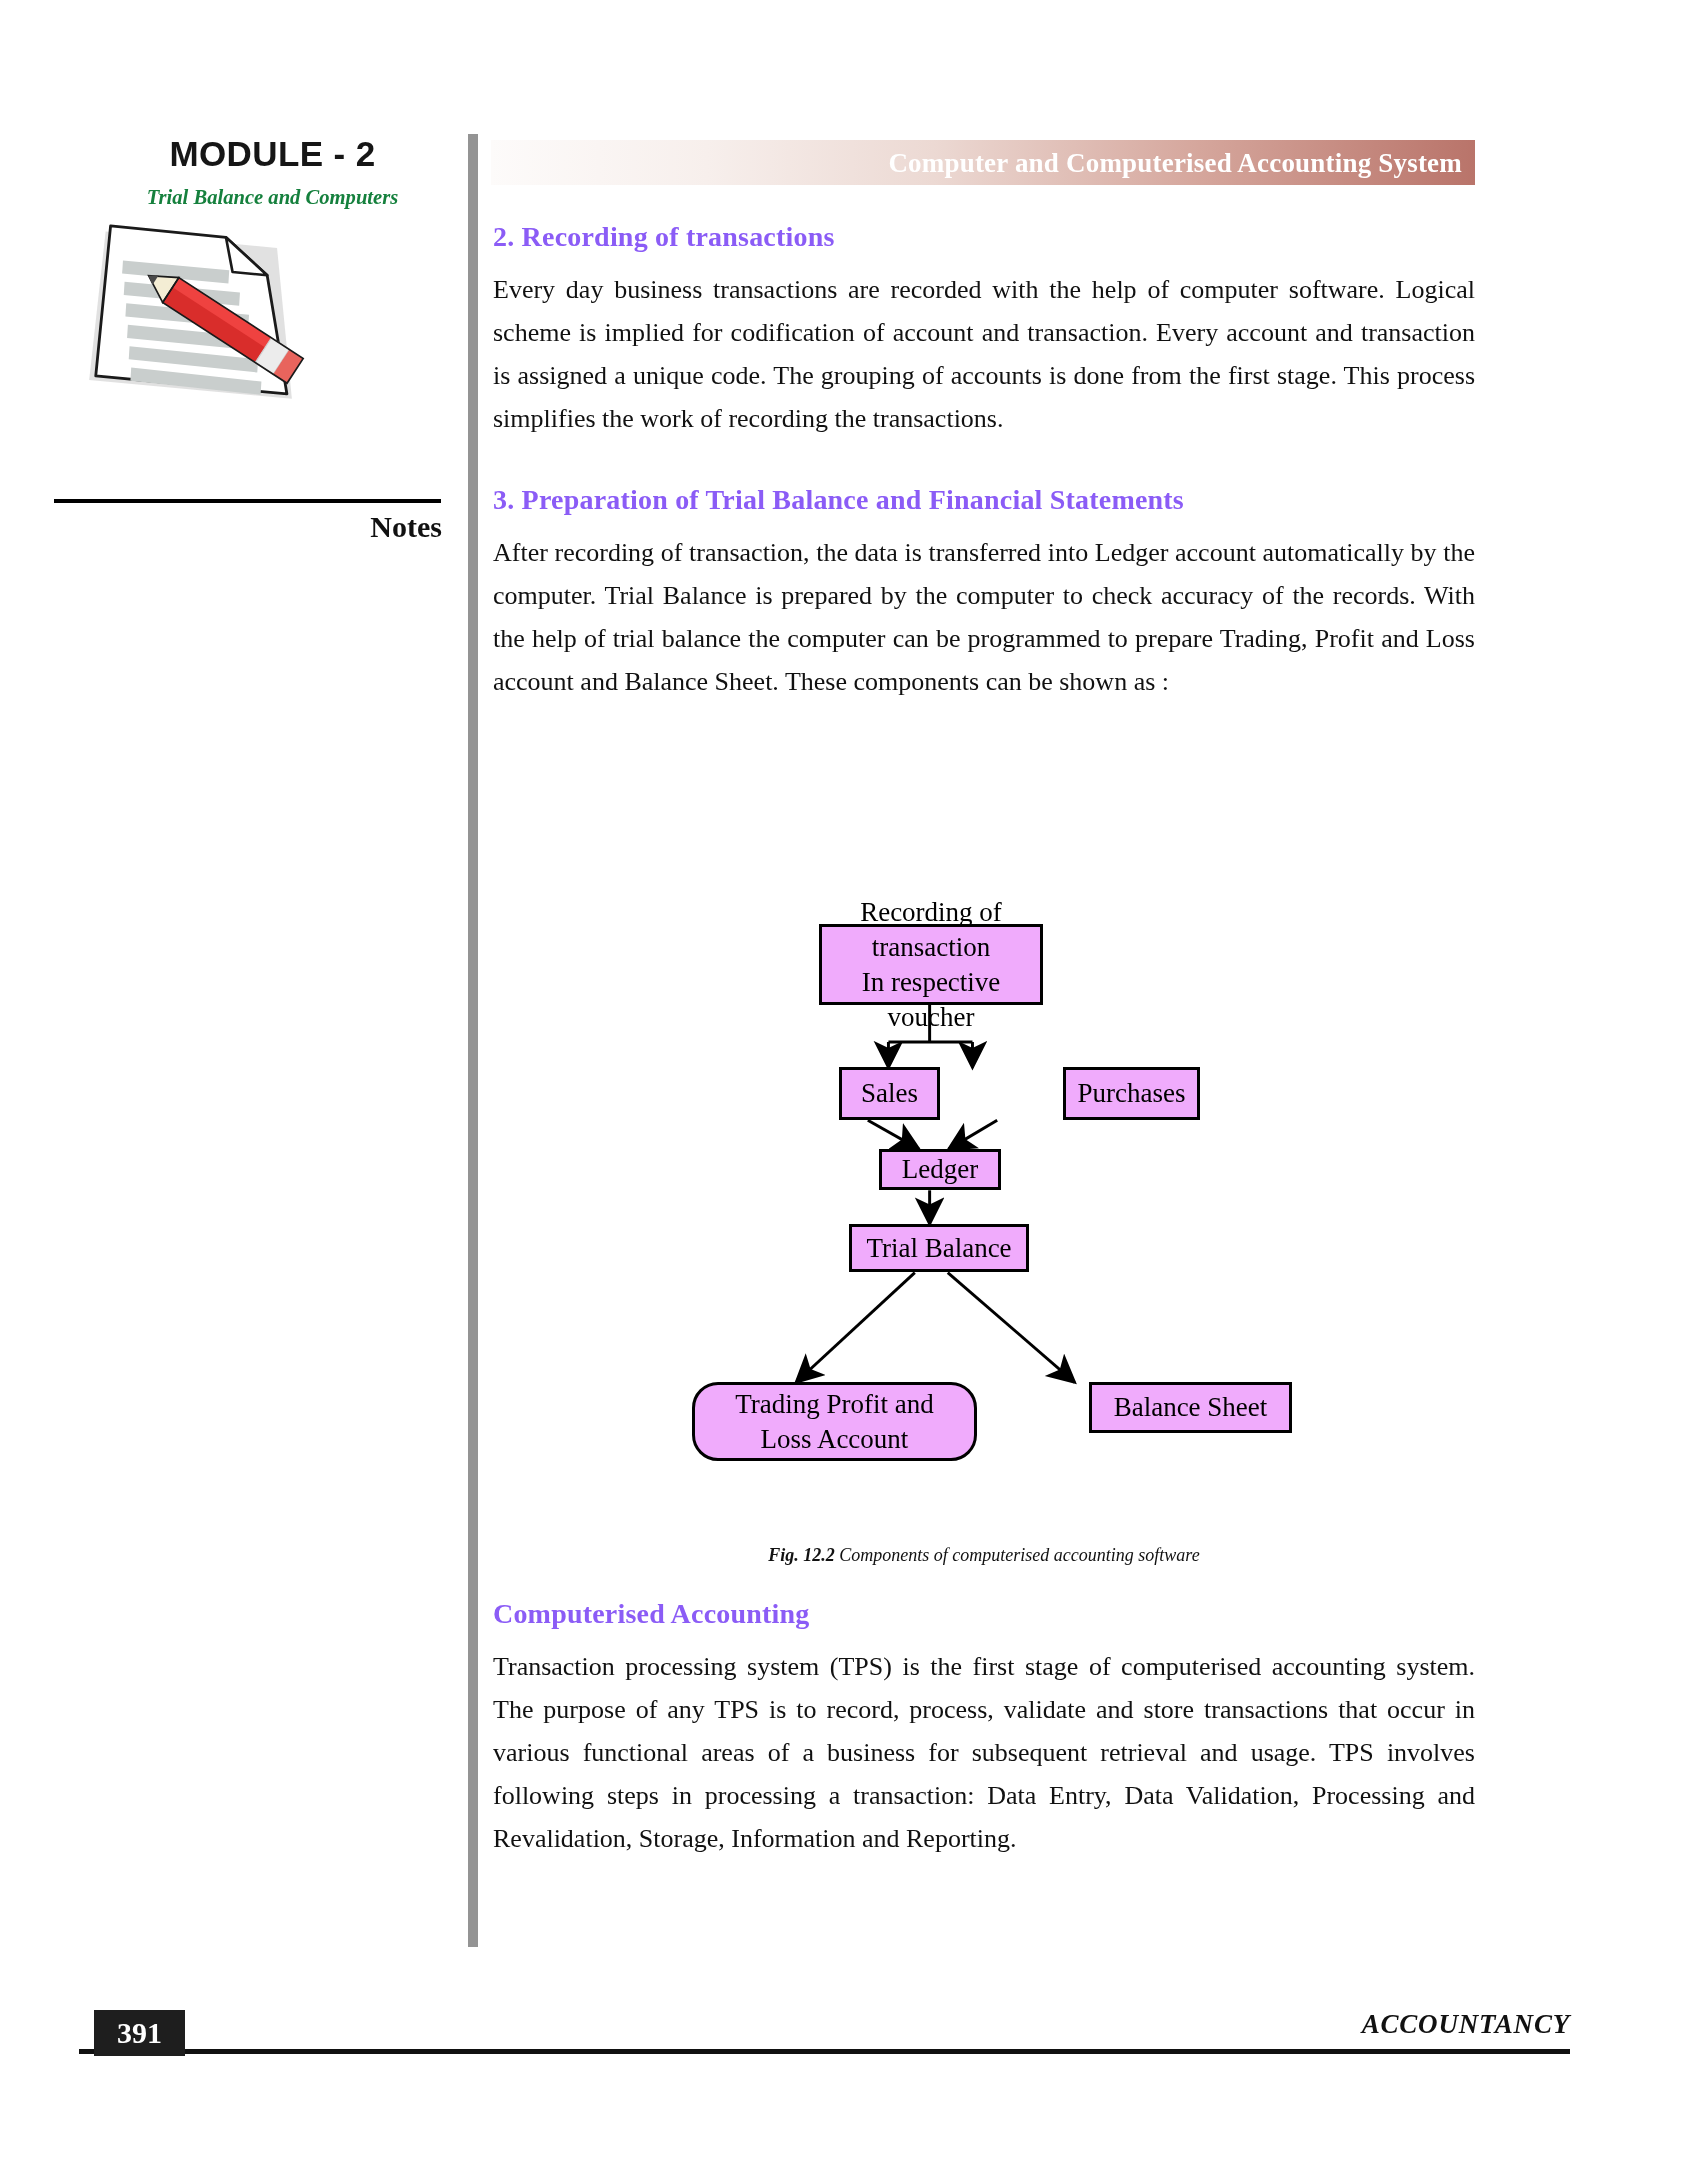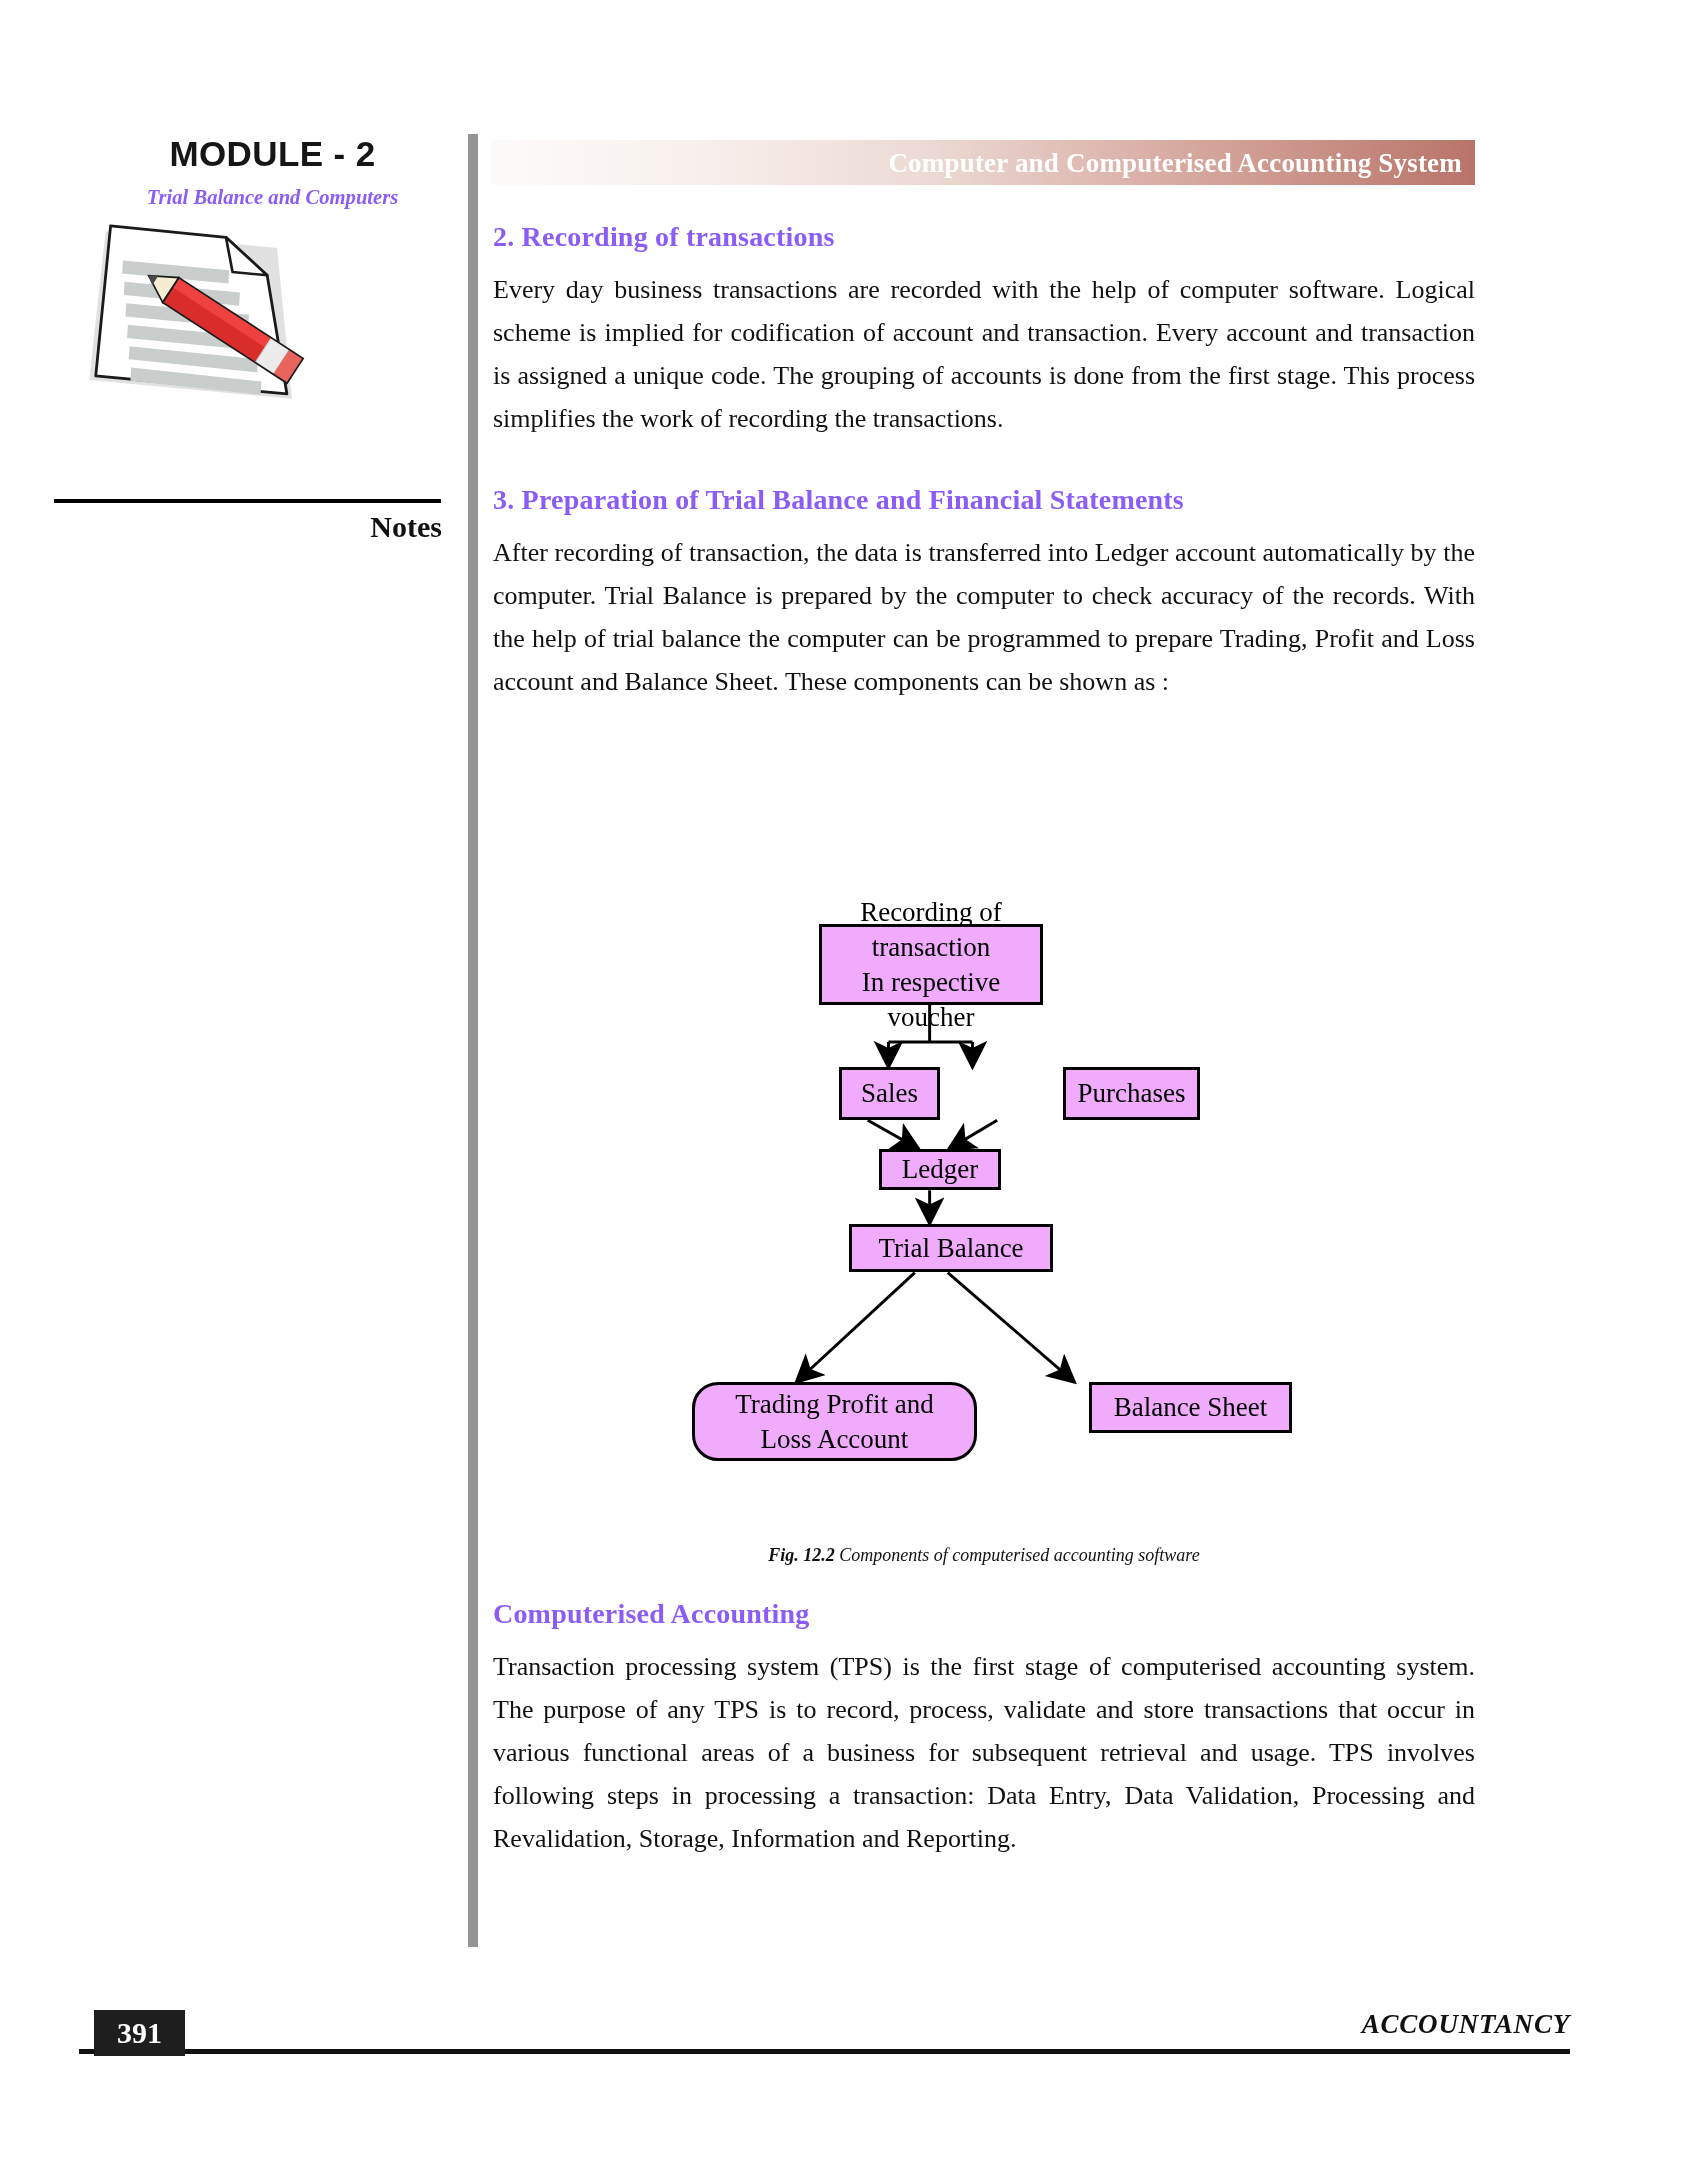--- a/index.html
+++ b/index.html
@@ -45,21 +45,21 @@
   }
   .module-subtitle {
     position: absolute;
     left: 0; top: 62px;
     width: 387px;
     text-align: center;
     font-family: "Liberation Serif", "DejaVu Serif", serif;
     font-style: italic;
     font-weight: 600;
     font-size: 20.6px;
-    color: #8b5cf6;
+    color: #15803d;
   }
 
   
   .notes-art {
     position: absolute;
     left: -8.2px;
     top: 87px;
     width: 272px;
     height: 206px;
   }
@@ -326,21 +326,21 @@
     </div>
 
     <div class="fbox" style="left:570px; top:161px; width:137px; height:53px;">
       <span>Purchases</span>
     </div>
 
     <div class="fbox" style="left:386px; top:243px; width:122px; height:41px;">
       <span>Ledger</span>
     </div>
 
-    <div class="fbox" style="left:356px; top:318px; width:204px; height:48px;">
+    <div class="fbox" style="left:356px; top:318px; width:180px; height:48px;">
       <span>Trial Balance</span>
     </div>
 
     <div class="fbox" style="left:199px; top:476px; width:285px; height:79px;border-radius:26px;">
       <div>
         <div>Trading Profit and</div>
         <div>Loss Account</div>
       </div>
     </div>
 

